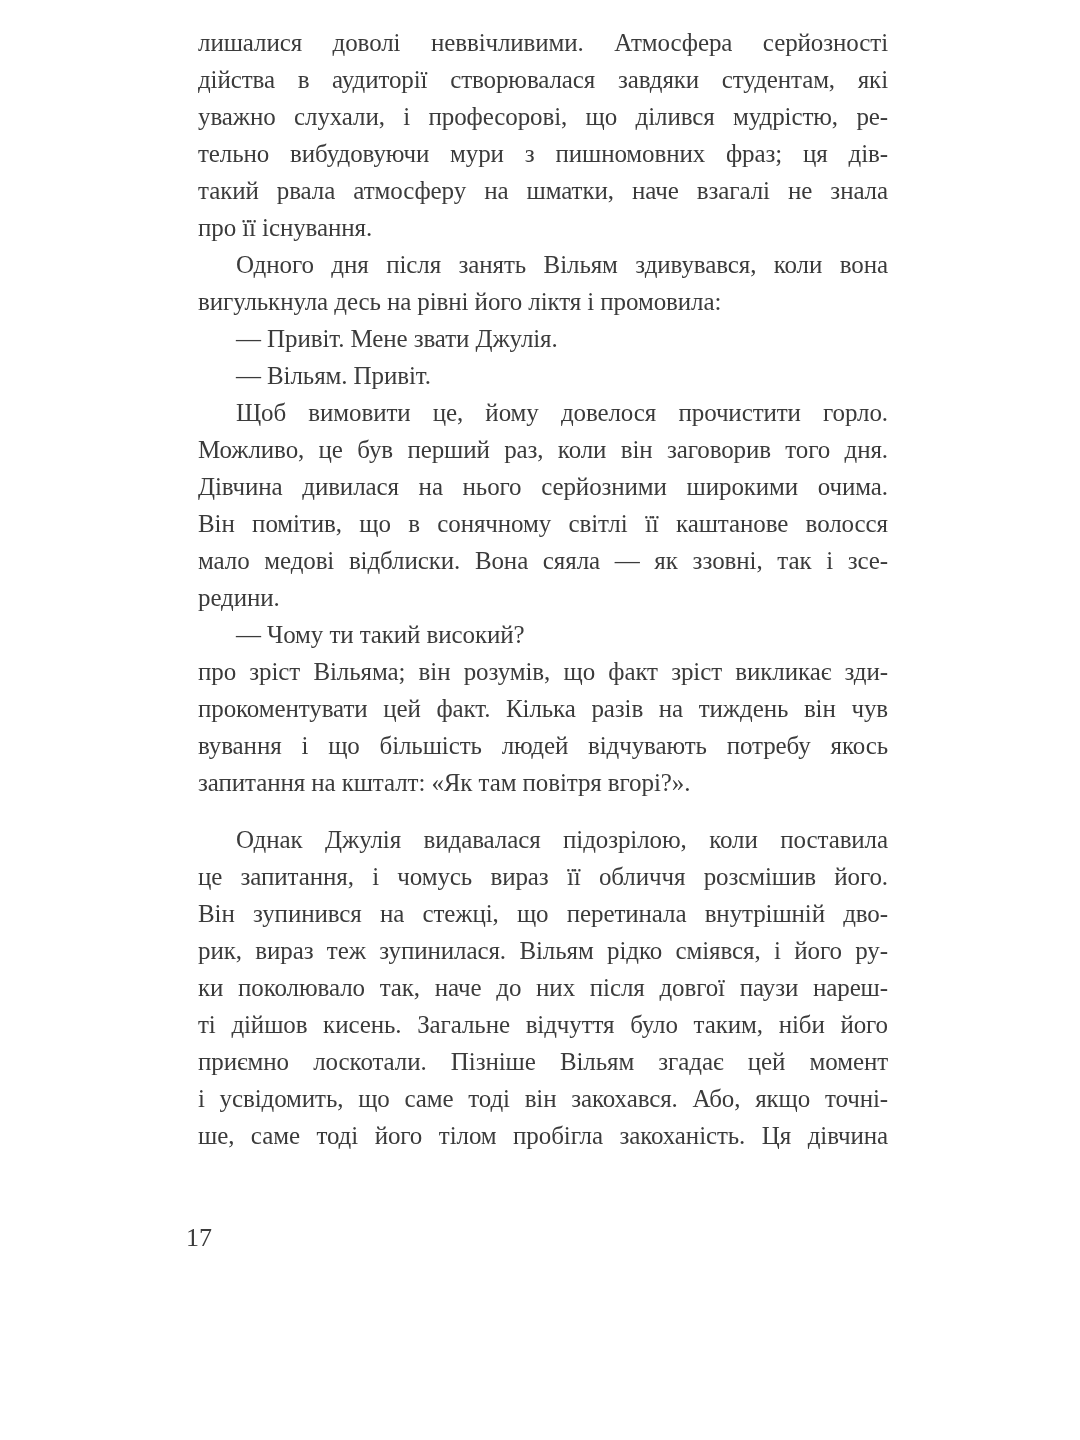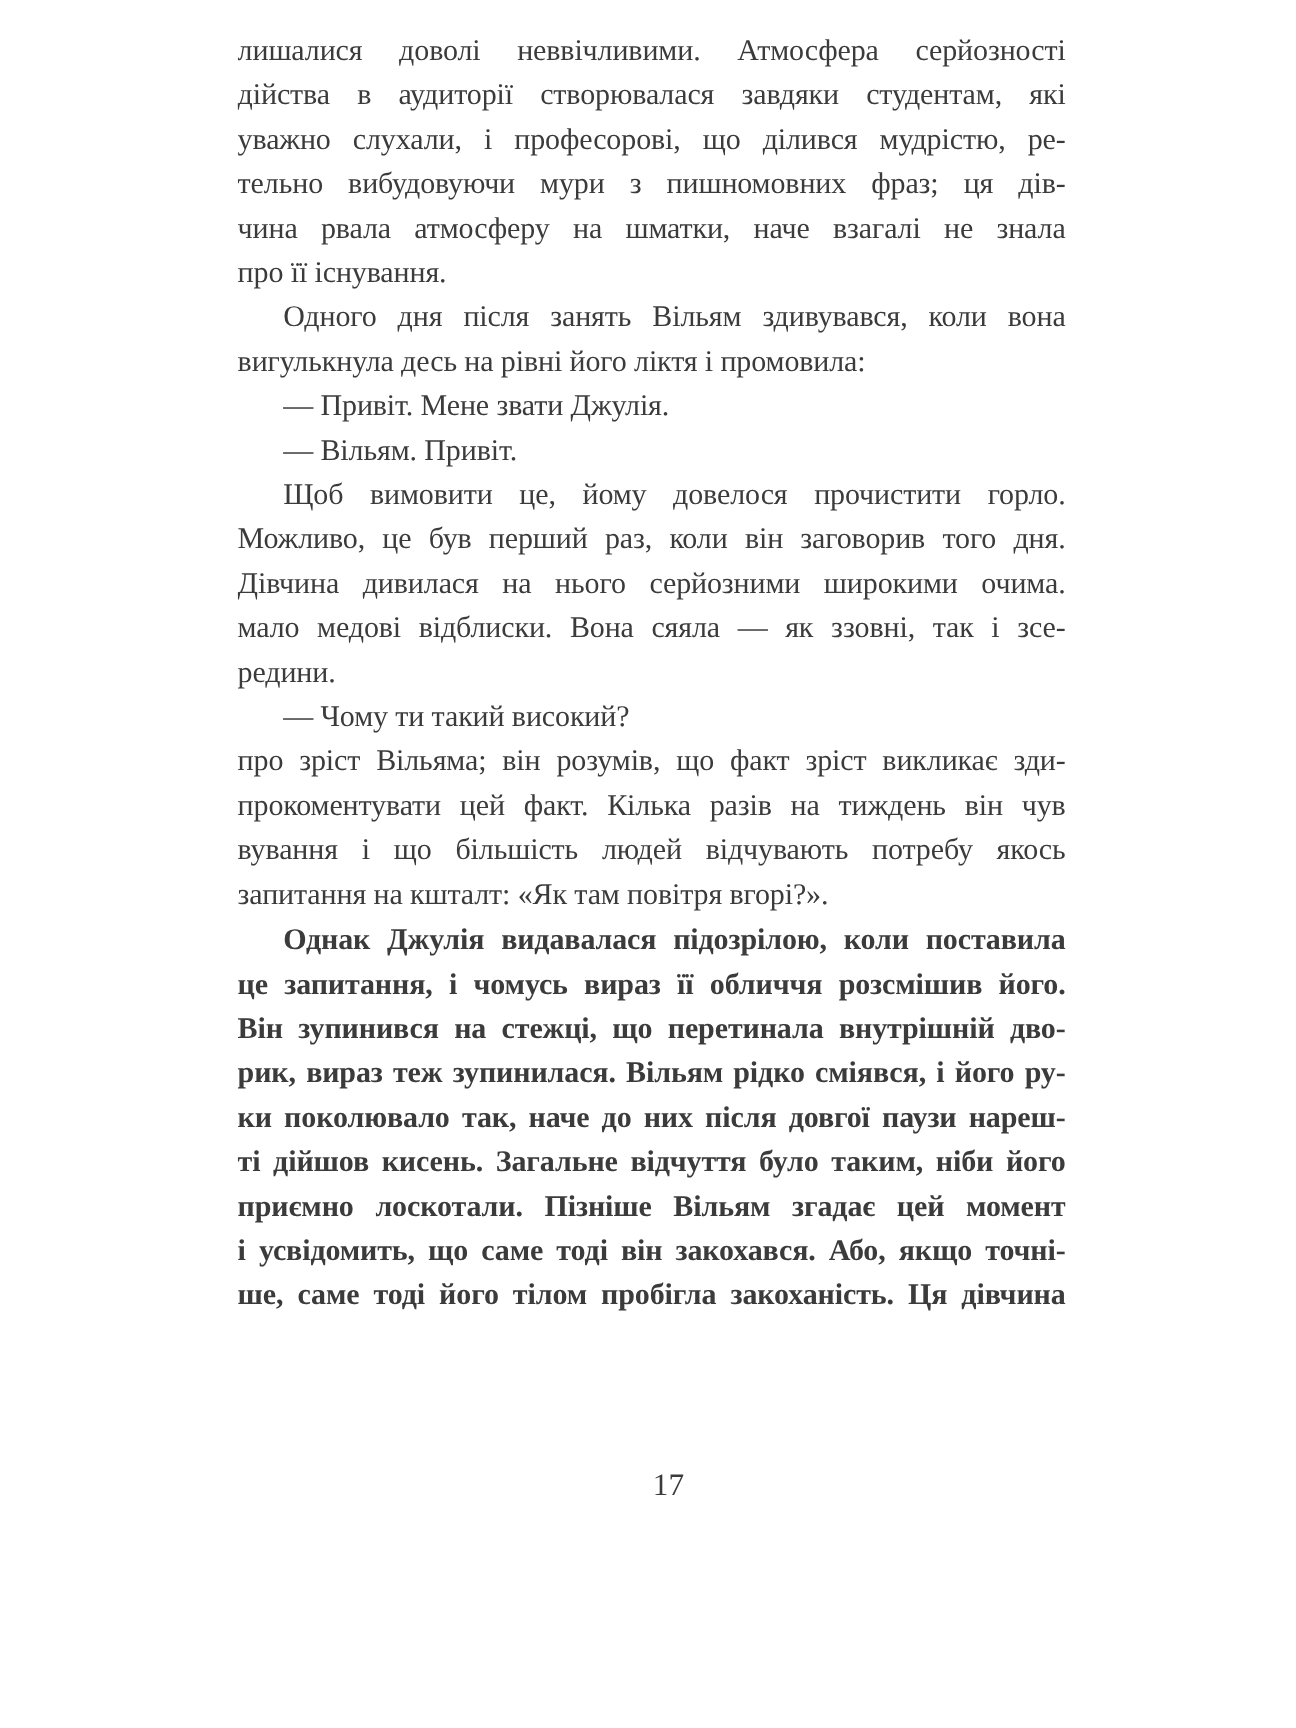--- a/index.html
+++ b/index.html
@@ -24,77 +24,76 @@
     left: 198px;
     top: 24px;
     width: 690px;
     color: #3b3b3b;
   }
   .paragraph {
     margin: 0;
     padding: 0;
   }
   .paragraph.section-break {
-    margin-top: 1px;
-    font-weight: bold;
+    margin-top: 20px;
   }
   .line {
     height: 37px;
     line-height: 37px;
     font-size: 25px;
     letter-spacing: -0.1px;
     text-align: justify;
     text-align-last: justify;
     overflow: hidden;
     white-space: normal;
   }
   .line.last {
     text-align-last: left;
   }
   .line.indent {
     text-indent: 38px;
   }
   .page-number {
     position: absolute;
-    left: 212px;
+    left: 186px;
     top: 1222px;
     width: 690px;
-    text-align: center;
     font-size: 26px;
     line-height: 32px;
     color: #3b3b3b;
   }
 </style>
 </head>
 <body>
 
 <div class="page">
   <div class="text-block" id="text-block">
       <div class="paragraph">
         <div class="line">лишалися доволі неввічливими. Атмосфера серйозності</div>
         <div class="line">дійства в аудиторії створювалася завдяки студентам, які</div>
         <div class="line">уважно слухали, і професорові, що ділився мудрістю, ре-</div>
         <div class="line">тельно вибудовуючи мури з пишномовних фраз; ця дів-</div>
-        <div class="line">чина рвала атмосферу на шматки, наче взагалі не знала</div>
+        <div class="line">такий рвала атмосферу на шматки, наче взагалі не знала</div>
         <div class="line last">про її існування.</div>
       </div>
       <div class="paragraph">
         <div class="line indent">Одного дня після занять Вільям здивувався, коли вона</div>
         <div class="line last">вигулькнула десь на рівні його ліктя і промовила:</div>
       </div>
       <div class="paragraph">
         <div class="line last indent">— Привіт. Мене звати Джулія.</div>
       </div>
       <div class="paragraph">
         <div class="line last indent">— Вільям. Привіт.</div>
       </div>
       <div class="paragraph">
         <div class="line indent">Щоб вимовити це, йому довелося прочистити горло.</div>
         <div class="line">Можливо, це був перший раз, коли він заговорив того дня.</div>
         <div class="line">Дівчина дивилася на нього серйозними широкими очима.</div>
+        <div class="line">Він помітив, що в сонячному світлі її каштанове волосся</div>
         <div class="line">мало медові відблиски. Вона сяяла — як ззовні, так і зсе-</div>
         <div class="line last">редини.</div>
       </div>
       <div class="paragraph">
         <div class="line last indent">— Чому ти такий високий?</div>
       </div>
       <div class="paragraph">
         <div class="line">про зріст Вільяма; він розумів, що факт зріст викликає зди-</div>
         <div class="line">прокоментувати цей факт. Кілька разів на тиждень він чув</div>
         <div class="line">вування і що більшість людей відчувають потребу якось</div>

